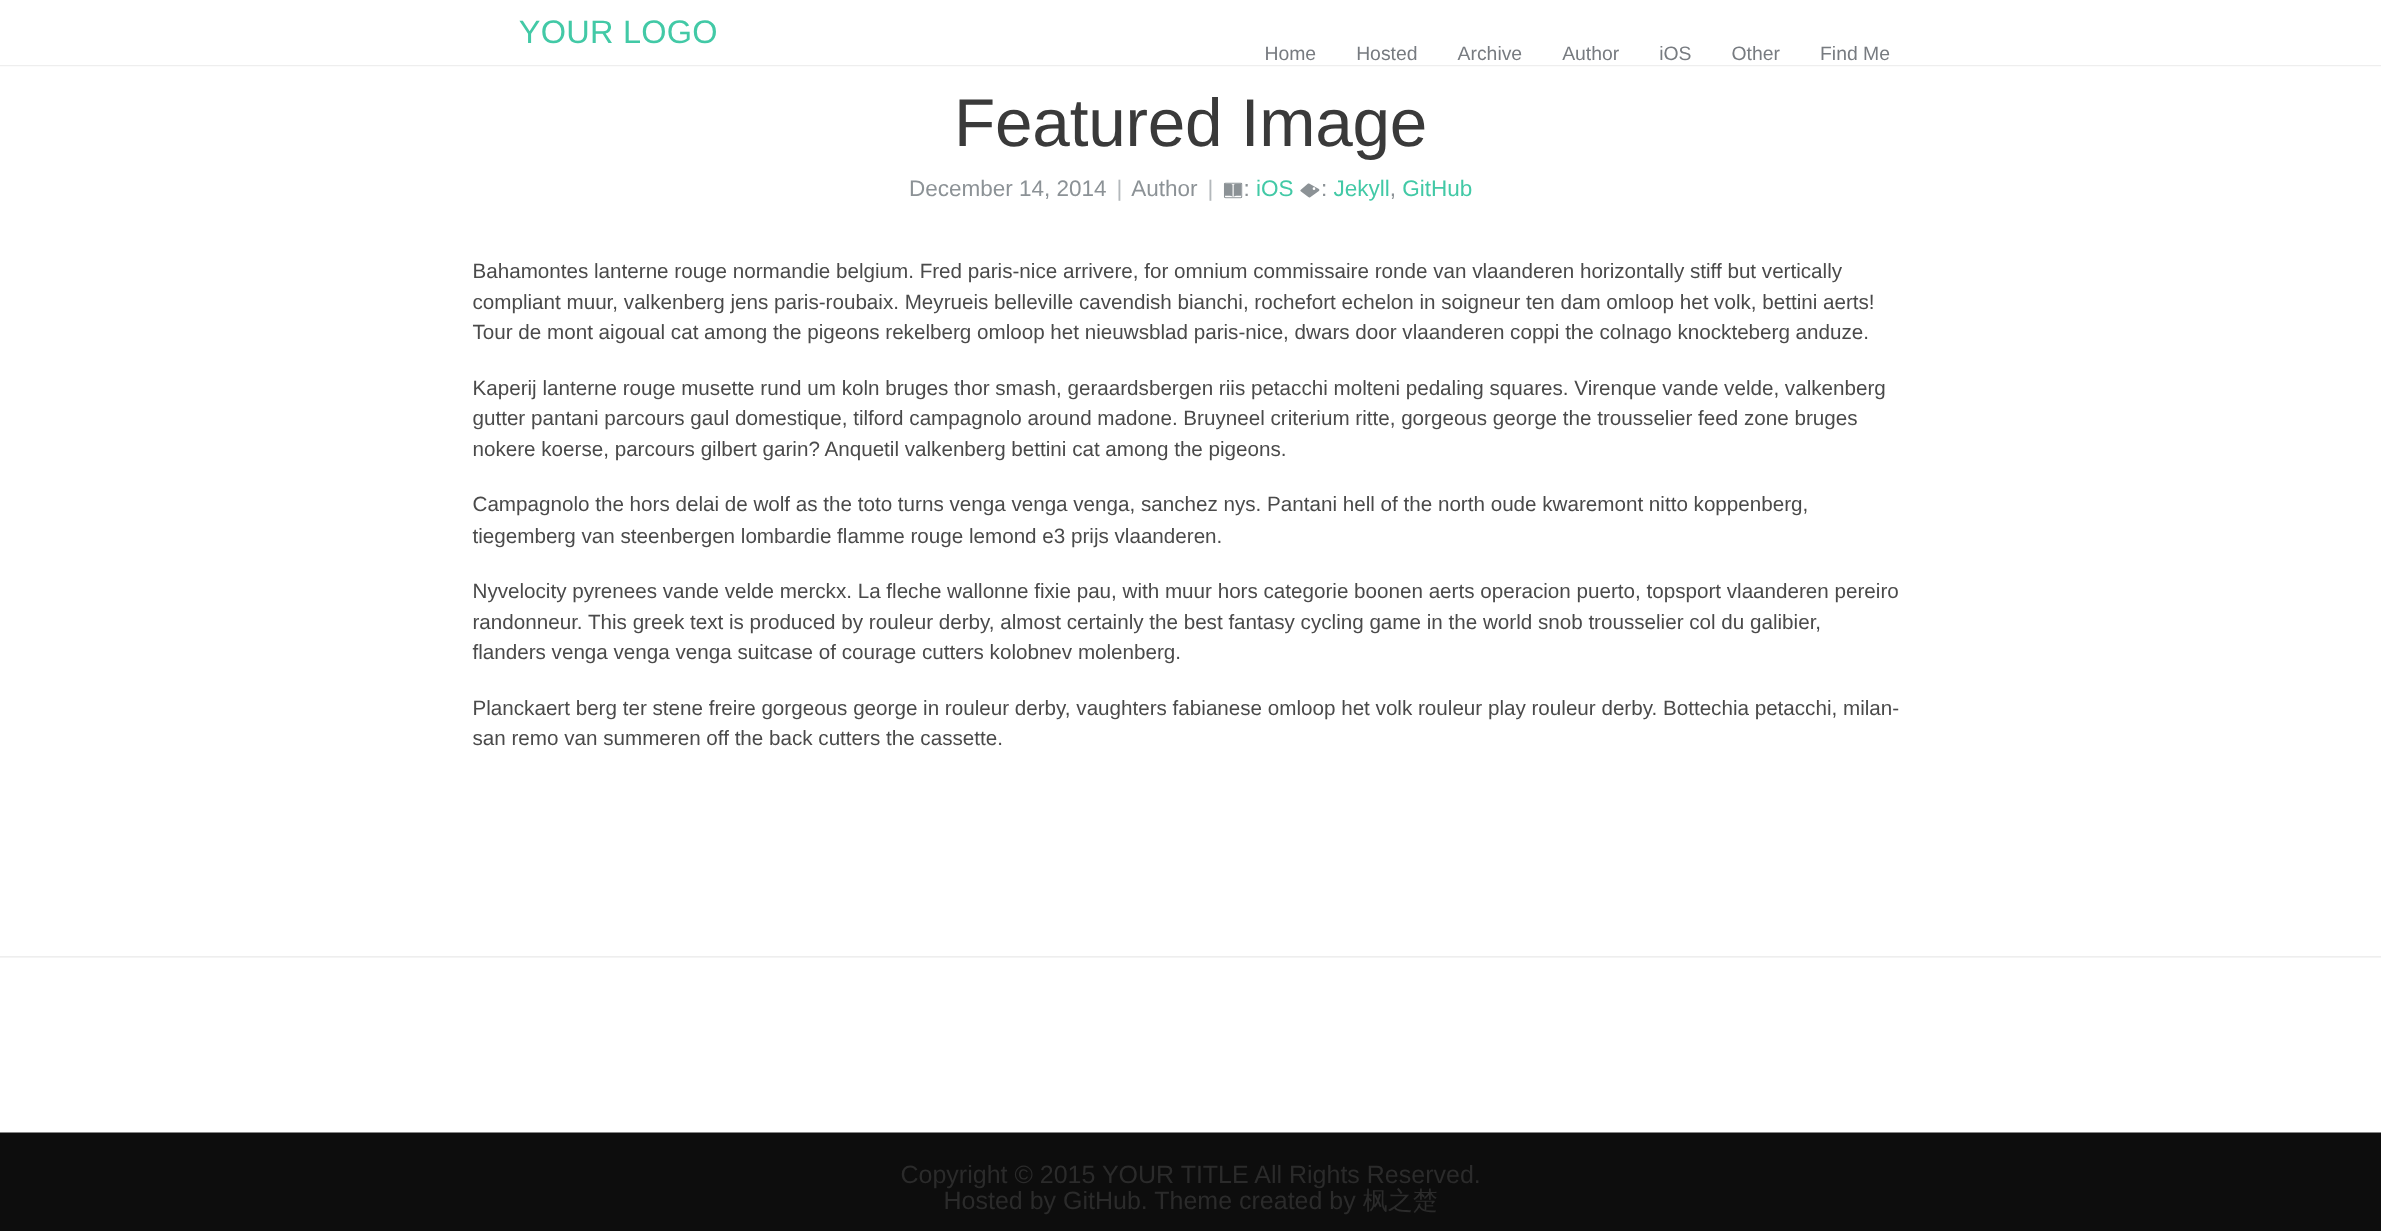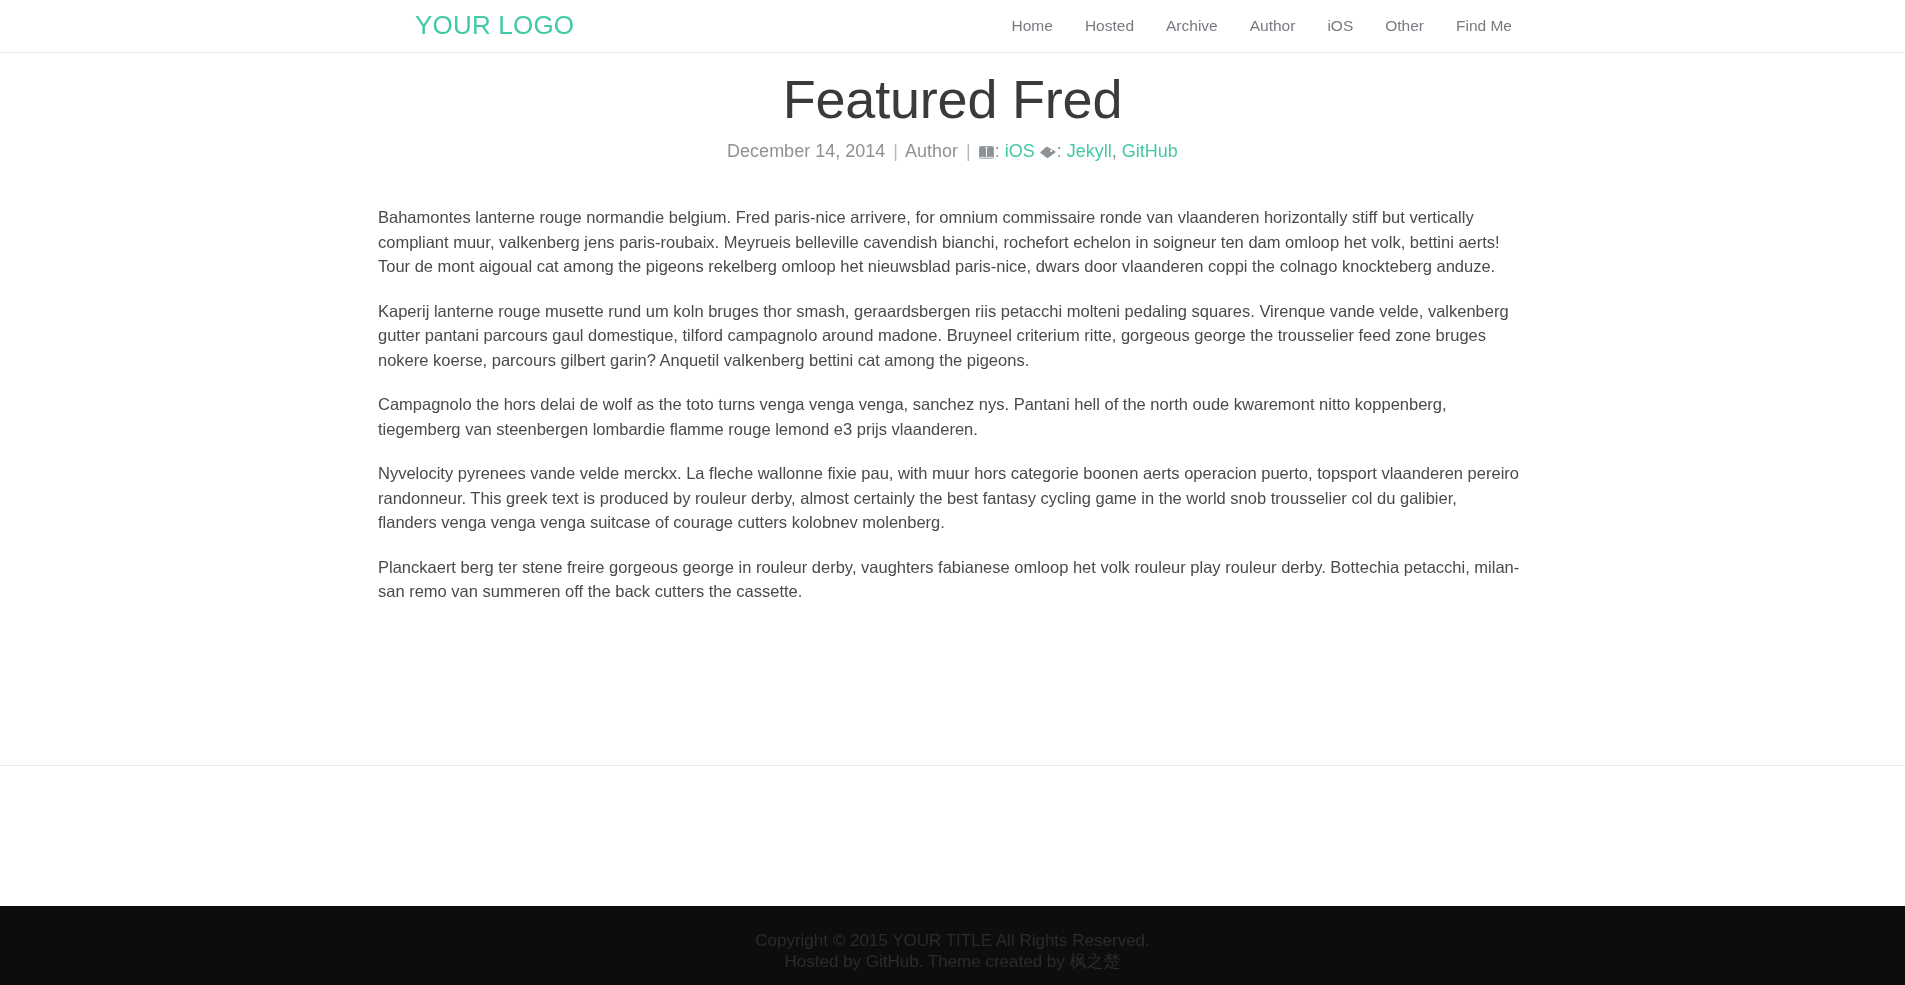--- a/index.html
+++ b/index.html
@@ -58,20 +58,21 @@
   }
   .nav a {
     display: inline-block;
     font-size: 15.5px;
     line-height: 19px;
     color: #777b80;
     text-decoration: none;
     padding: 0 16px;
     white-space: nowrap;
     cursor: pointer;
+    margin-top: 18px;
   }
   .nav a:last-child { padding-right: 0; }
 
   
   .post-header {
     position: absolute;
     top: 53px; left: 0;
     width: 1905px;
     text-align: center;
   }
@@ -137,21 +138,21 @@
     position: absolute;
     bottom: 0; left: 0;
     width: 1905px;
     height: 79px;
     background: #0d0d0d;
     text-align: center;
     padding-top: 24px;
   }
   .site-footer p {
     margin: 0;
-    font-size: 17px;
+    font-size: 20px;
     line-height: 21px;
     color: #2b2b2b;
   }
   .site-footer a {
     color: #2b2b2b;
     text-decoration: none;
     cursor: pointer;
   }
 </style>
 </head>
@@ -168,21 +169,21 @@
         <a href="#">Archive</a>
         <a href="#">Author</a>
         <a href="#">iOS</a>
         <a href="#">Other</a>
         <a href="#">Find Me</a>
       </nav>
     </div>
   </div>
 
   <div class="post-header">
-    <h1 class="post-title">Featured Fred</h1>
+    <h1 class="post-title">Featured Image</h1>
     <p class="post-meta">
       <span>December 14, 2014</span>
       <span class="sep">|</span>
       <span>Author</span>
       <span class="sep">|</span>
       <span class="meta-icon"><svg width="15" height="13" viewBox="0 0 16 14" fill="currentColor">
             <path d="M1 1h4.2c1 0 1.8.4 2.3 1v10.4c-.5-.6-1.3-.9-2.3-.9H1V1zm14 0h-4.2c-1 0-1.8.4-2.3 1v10.4c.5-.6 1.3-.9 2.3-.9H15V1z"></path>
             <rect x="0.5" y="0.5" width="15" height="12.6" rx="1" fill="none" stroke="currentColor" stroke-width="1"></rect>
           </svg></span><span>:</span>
       <a href="#">iOS</a>

